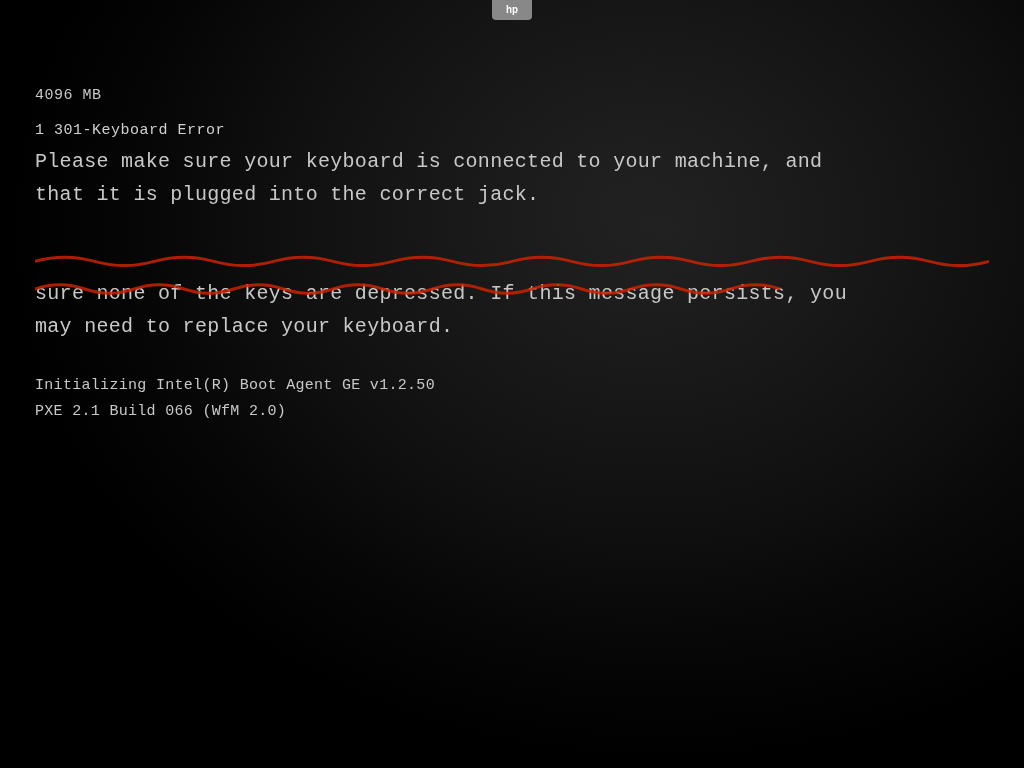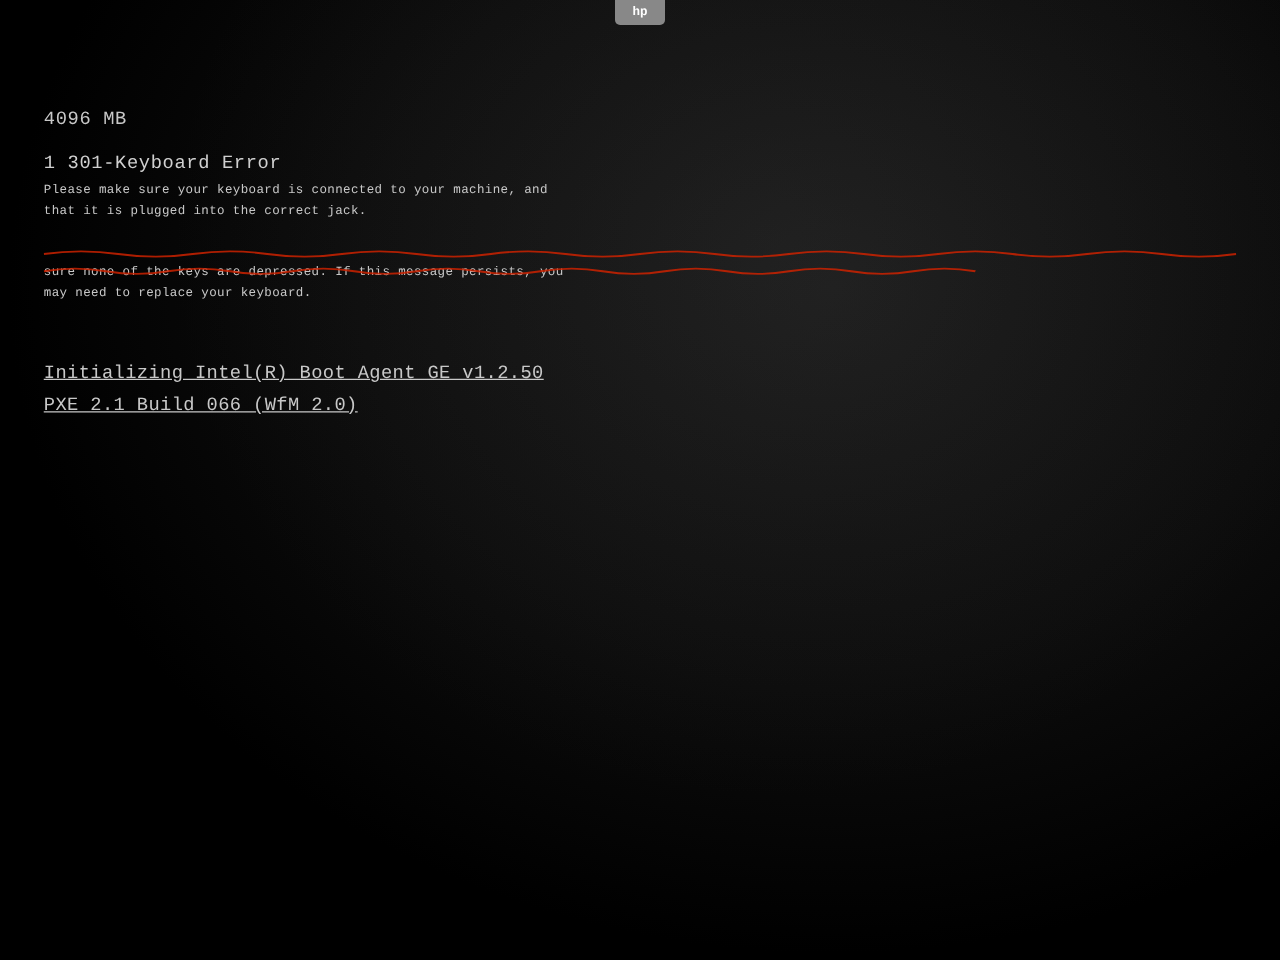--- a/index.html
+++ b/index.html
@@ -68,51 +68,50 @@
     .memory-line {
       font-size: 15px;
       color: #c8c8c8;
       letter-spacing: 0.5px;
       margin-bottom: 18px;
       font-weight: normal;
       margin-top: 32px;
     }
 
     .error-section {
-      margin-bottom: 42px;
+      margin-bottom: 30px;
       position: relative;
     }
 
     .error-title {
       font-size: 15px;
       color: #d0d0d0;
       letter-spacing: 0.5px;
       margin-bottom: 6px;
       font-weight: normal;
     }
 
     .error-body {
-      font-size: 10px;
+      font-size: 20px;
       color: #c8c8c8;
       line-height: 1.65;
       letter-spacing: 0.3px;
       font-weight: normal;
     }
 
     .boot-section {
       margin-top: 8px;
     }
 
     .boot-line {
       font-size: 15px;
       color: #c8c8c8;
       letter-spacing: 0.3px;
       line-height: 1.7;
       font-weight: normal;
-      text-decoration: underline;
     }
 
     .error-text-block {
       position: relative;
       display: inline-block;
       width: 100%;
     }
 
     
     .squiggle-overlay {

